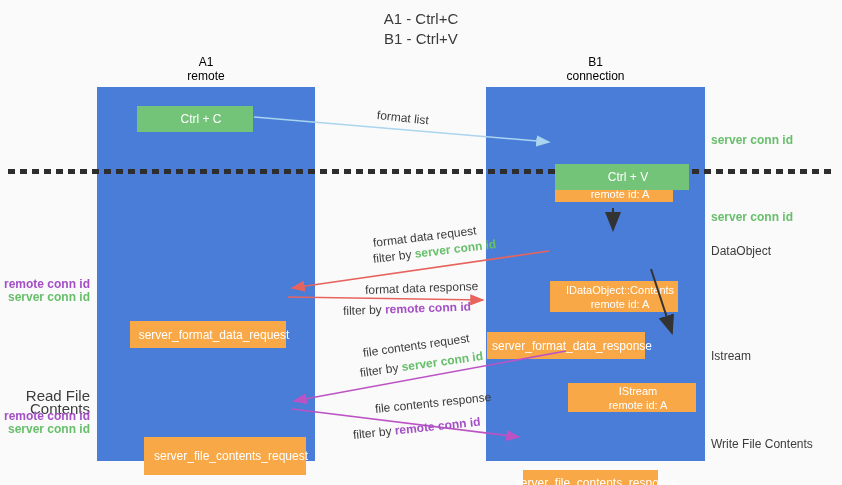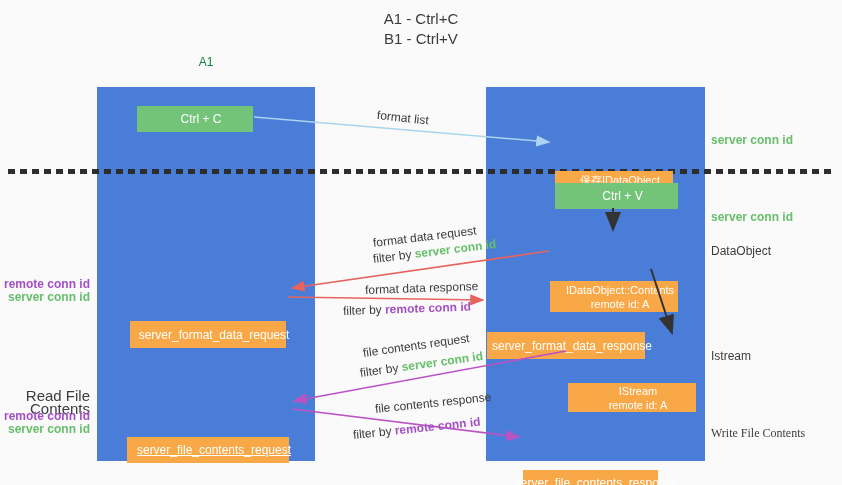--- a/index.html
+++ b/index.html
@@ -6,21 +6,21 @@
   html,body { background:#fafafa; }
   .canvas {
     position:relative; width:842px; height:485px; overflow:hidden;
     background:#fafafa;
     font-family:"Liberation Sans", sans-serif;
     color:#3c3c3c;
     border-radius:13px;
   }
   .title { position:absolute; top:9px; left:0; width:100%; text-align:center;
            font-size:15px; line-height:20px; color:#3a3a3a; }
-  .col-header { position:absolute; text-align:center; font-size:12px; line-height:14px; color:#15803d; }
+  .col-header { position:absolute; text-align:center; font-size:12px; line-height:14px; color:#000000; }
   .col { position:absolute; top:87px; height:374px; background:#4a7dd7; z-index:1; }
   .col-a { left:97px;  width:218px; }
   .col-b { left:486px; width:219px; }
   .dashed-line { position:absolute; top:169px; left:8px; width:828px; height:5px; z-index:2;
     background:repeating-linear-gradient(90deg,#2d2d2d 0 7px,transparent 7px 12px); }
   .node { position:absolute; z-index:3; display:flex; flex-direction:column;
           align-items:center; justify-content:center; 
           color:#fff; font-size:12px; line-height:14px;padding-left:12px; }
   .node.green  { background:#73c378; }
   .node.orange { background:#f9a847;margin-top:44px; }
@@ -39,37 +39,42 @@
 
 <div class="canvas">
 
   <div class="title">
     <div>A1 - Ctrl+C</div>
     <div>B1 - Ctrl+V</div>
   </div>
 
   <div class="col-header" style="left:97px; top:55px; width:218px;">
     <div>A1</div>
+    <div>remote</div>
+  </div>
+  <div class="col-header" style="left:486px; top:55px; width:219px;">
+    <div>B1</div>
+    <div>connection</div>
   </div>
 
   <div class="col col-a"></div>
   <div class="col col-b"></div>
 
   <div class="dashed-line"></div>
 
   <div class="node green" style="left:137px; top:106px; width:116px; height:26px;">
     <div>Ctrl + C</div>
   </div>
 
   <div class="node orange two-line" style="left:555px; top:127px; width:118px; height:31px;">
     <div>保存IDataObject</div>
     <div>remote id: A</div>
   </div>
 
-  <div class="node green" style="left:555px; top:183px; width:123px; height:26px;">
+  <div class="node green" style="left:555px; top:164px; width:134px; height:26px;">
     <div>Ctrl + V</div>
   </div>
 
   <div class="node orange two-line" style="left:550px; top:237px; width:128px; height:31px;">
     <div>IDataObject::Contents</div>
     <div>remote id: A</div>
   </div>
 
   <div class="node orange" style="left:487px; top:288px; width:158px; height:27px;">
     <div>server_format_data_response</div>
@@ -77,21 +82,21 @@
 
   <div class="node orange" style="left:130px; top:277px; width:156px; height:27px;">
     <div>server_format_data_request</div>
   </div>
 
   <div class="node orange two-line" style="left:568px; top:339px; width:128px; height:29px;">
     <div>IStream</div>
     <div>remote id: A</div>
   </div>
 
-  <div class="node orange" style="left:127px; top:393px; width:162px; height:26px;text-decoration:underline;">
+  <div class="node orange" style="left:144px; top:393px; width:162px; height:38px;">
     <div>server_file_contents_request</div>
   </div>
 
   <div class="node orange" style="left:523px; top:426px; width:135px; height:25px;">
     <div>server_file_contents_response</div>
   </div>
 
   <svg class="arrows" width="842" height="485" viewBox="0 0 842 485">
     <defs>
       <marker id="mBlue" markerWidth="9" markerHeight="7" refX="8" refY="3.5" orient="auto">
@@ -135,21 +140,21 @@
 
   <div class="flow-label" style="left:375px; top:402px; transform:rotate(-6deg);">file contents response</div>
   <div class="flow-label" style="left:353px; top:428px; transform:rotate(-6deg);">
     <span>filter by </span><span class="purple-txt">remote conn id</span>
   </div>
 
   <div class="side-label green-txt" style="left:711px; top:133px;">server conn id</div>
   <div class="side-label green-txt" style="left:711px; top:210px;">server conn id</div>
   <div class="side-label" style="left:711px; top:244px;">DataObject</div>
   <div class="side-label" style="left:711px; top:349px;">Istream</div>
-  <div class="side-label" style="left:711px; top:426px;font-family:Liberation Serif, serif;">Write File Contents</div>
+  <div class="side-label" style="left:711px; top:437px;">Write File Contents</div>
 
   <div class="left-stack" style="top:278px;">
     <div class="purple-txt">remote conn id</div>
     <div class="green-txt">server conn id</div>
   </div>
   <div class="left-stack" style="top:389px; font-size:15px;">
     <div>Read File Contents</div>
   </div>
   <div class="left-stack" style="top:410px;">
     <div class="purple-txt">remote conn id</div>

